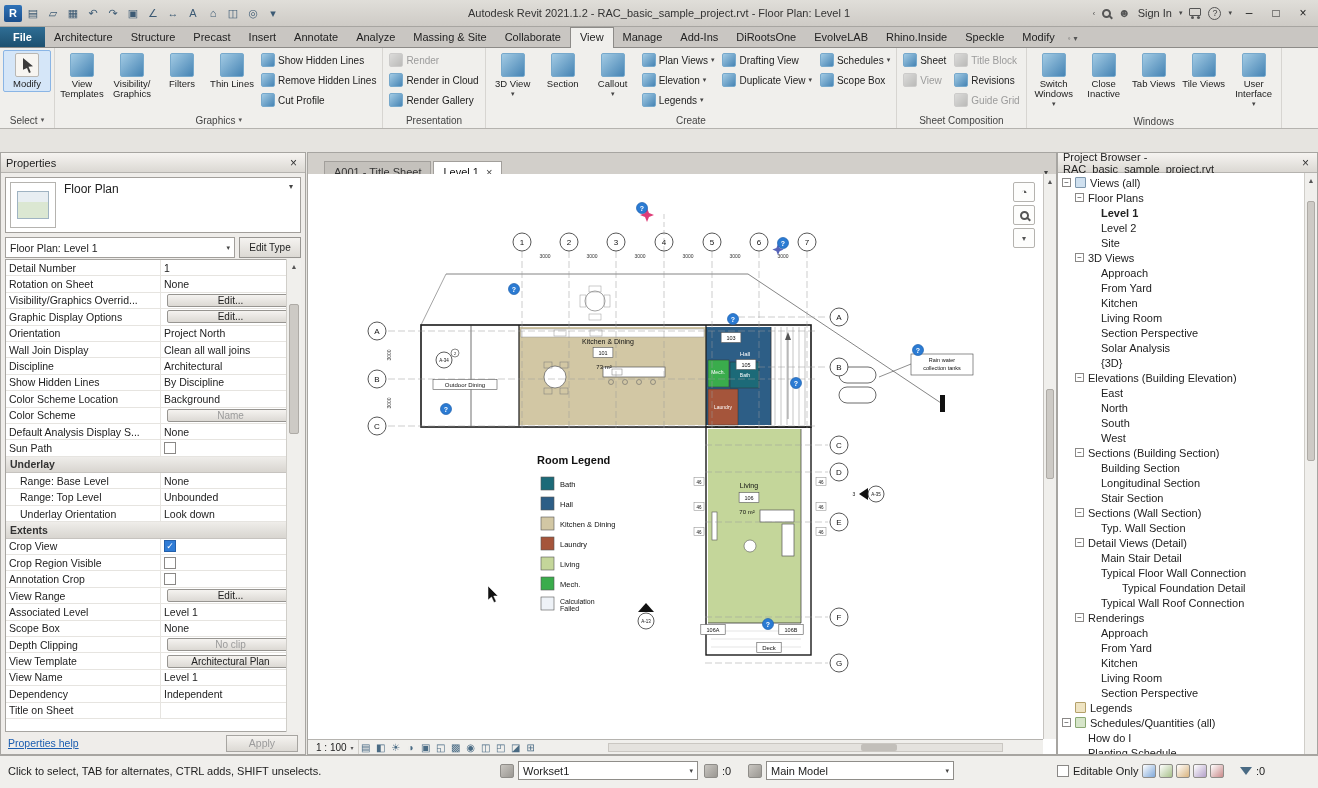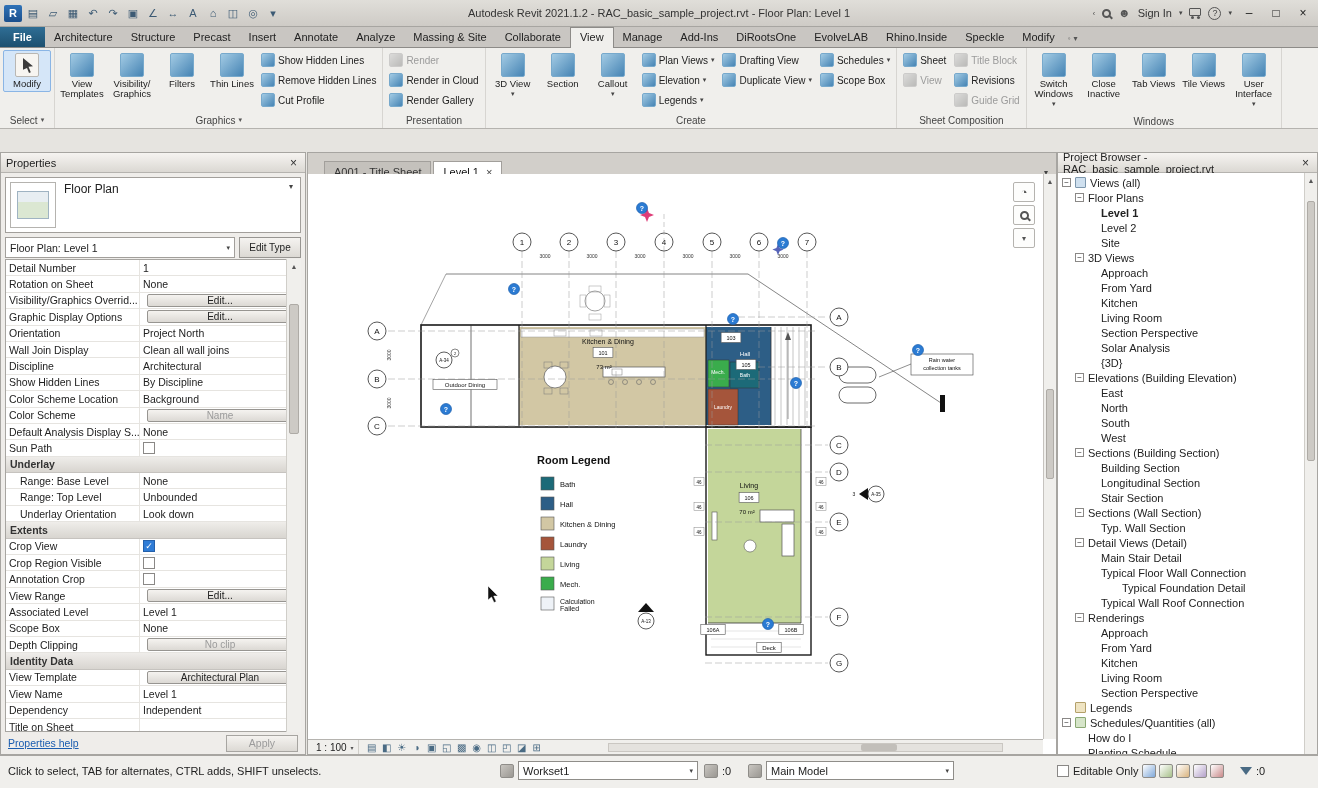--- a/index.html
+++ b/index.html
@@ -62,21 +62,21 @@
     repeating-linear-gradient(90deg,#cfd6dc 0 2px,#fff 2px 10px);position:relative}
   #type-thumb::after{content:"";position:absolute;inset:8px 6px;border:1px solid #9fb3c2;background:linear-gradient(180deg,#e8eef2 40%,#dbe7d2 40%)}
   #type-name{font-size:12px;color:#222}
   #type-caret{margin-left:auto;font-size:8px;color:#444;padding-right:3px}
   #instance-row{position:absolute;left:4px;right:4px;top:84px;height:21px;display:flex;gap:4px}
   #inst-select{flex:1;background:#fff;border:1px solid #a29f9b;display:flex;align-items:center;padding:0 4px;font-size:10.5px}
   #inst-select .sel-caret{margin-left:auto;font-size:7px;color:#444}
   #edit-type-btn{width:62px;background:linear-gradient(#f5f3f0,#dcd9d4);border:1px solid #979591;font-size:10px;display:flex;align-items:center;justify-content:center}
   #prop-table{position:absolute;left:4px;right:4px;top:106px;bottom:22px;background:#fff;border:1px solid #a7a5a1;overflow:hidden}
   .prow{display:flex;height:16.4px;border-bottom:1px solid #e6e4e0;font-size:10.5px;align-items:center}
-  .plabel{width:134px;padding:0 3px;border-right:1px solid #e6e4e0;color:#222;overflow:hidden;white-space:nowrap;align-self:stretch;display:flex;align-items:center}
+  .plabel{width:155px;padding:0 3px;border-right:1px solid #e6e4e0;color:#222;overflow:hidden;white-space:nowrap;align-self:stretch;display:flex;align-items:center}
   .pindent{padding-left:14px}
   .pvalue{flex:1;padding:0 3px;overflow:hidden;white-space:nowrap;display:flex;align-items:center}
   .psection{background:linear-gradient(#efedea,#d8d5d0);font-weight:bold;color:#333;padding:0 4px;border-bottom:1px solid #c6c3bf}
   .vbtn{width:95%;margin:0 auto;text-align:center;border:1px solid #979591;background:linear-gradient(#f5f3f0,#dcd9d4);font-size:10px;height:13px;line-height:12px;border-radius:2px}
   .vdisabled{color:#9b9b9b}
   .cb{width:12px;height:12px;border:1px solid #8a8886;background:#fff;font-size:9px;line-height:11px;text-align:center;color:#fff}
   .cb.checked{background:#2f7cd6;border-color:#2460aa}
   #prop-scroll{position:absolute;right:4px;top:106px;bottom:22px;width:15px;background:#f0efec;border-left:1px solid #d0cec9}
   .sb-arrow{height:14px;display:flex;align-items:center;justify-content:center;font-size:7px;color:#555}
   #prop-thumb{position:absolute;left:2px;right:2px;top:45px;height:130px;background:#cdcac5;border:1px solid #aeaba6;border-radius:2px}
@@ -89,21 +89,21 @@
   #doc-tabs{height:29px;background:#d2cfca;border-bottom:1px solid #a7a5a1;display:flex;align-items:flex-end;padding-left:16px}
   .dtab{height:20px;padding:0 9px;display:flex;align-items:center;gap:7px;font-size:11px;background:#c4c1bc;border:1px solid #a29f9b;border-bottom:none;margin-right:2px;color:#333}
   .dtab.active{background:#fff;color:#111}
   .tclose{font-size:11px;color:#444}
   .dt-caret{margin-left:auto;padding:0 8px 4px;font-size:8px;color:#444}
   #canvas{position:absolute;left:0;top:21px;right:13px;bottom:15px;background:#fff;overflow:hidden}
   #navbar{position:absolute;top:8px;right:8px;display:flex;flex-direction:column;gap:3px}
   .navbtn{width:22px;height:20px;background:#fdfdfc;border:1px solid #b5b3af;border-radius:2px;display:flex;align-items:center;justify-content:center;font-size:11px;color:#555}
   #vscroll{position:absolute;top:21px;right:0;bottom:15px;width:13px;background:#f0efec;border-left:1px solid #c6c3bf}
   #vthumb{position:absolute;left:2px;right:2px;top:38%;height:90px;background:#cdcac5;border:1px solid #aeaba6;border-radius:2px}
-  #vcb{position:absolute;left:0;right:13px;bottom:0;height:15px;background:#f0efec;border-top:1px solid #b5b3af;display:flex;align-items:center;gap:6px;padding:0 4px;font-size:10px}
+  #vcb{position:absolute;left:0;right:13px;bottom:0;height:15px;background:#f0efec;border-top:1px solid #b5b3af;display:flex;align-items:center;gap:0;padding:0 4px;font-size:10px}
   #scale-box{display:flex;align-items:center;gap:4px;padding:0 4px;border-right:1px solid #d0cec9;height:100%}
   #scale-box .sel-caret{font-size:6px;color:#555}
   .vicn{width:14px;height:13px;display:flex;align-items:center;justify-content:center;font-size:10px;color:#4a6b84}
   #hscroll{position:absolute;left:300px;right:40px;top:3px;height:9px;background:#e4e2de;border:1px solid #cac7c2}
   #hthumb{position:absolute;left:64%;width:36px;top:0;bottom:0;background:#c2bfba;border-radius:2px}
 
   
   #browser{right:0;top:152px;width:261px;bottom:33px;background:#fff}
   #tree{position:absolute;left:0;right:13px;top:20px;bottom:0;overflow:hidden;padding-top:2px;background:#fff}
   .trow{height:15px;display:flex;align-items:center;gap:4px;font-size:11px;white-space:nowrap;color:#222}
@@ -500,21 +500,20 @@
       <div class="prow">
         <div class="plabel">Scope Box</div>
         <div class="pvalue">None</div>
       </div>
       <div class="prow">
         <div class="plabel">Depth Clipping</div>
         <div class="pvalue">
           <div class="vbtn vdisabled">No clip</div>
         </div>
       </div>
-      <div class="prow psection">Identity Data</div>
       <div class="prow">
         <div class="plabel">View Template</div>
         <div class="pvalue">
           <div class="vbtn">Architectural Plan</div>
         </div>
       </div>
       <div class="prow">
         <div class="plabel">View Name</div>
         <div class="pvalue">Level 1</div>
       </div>

